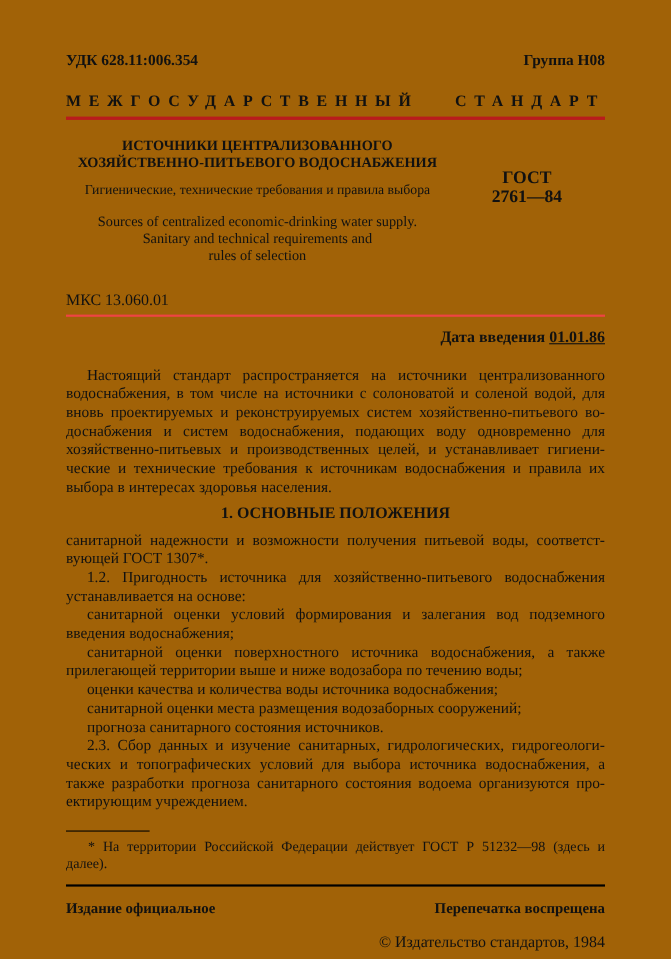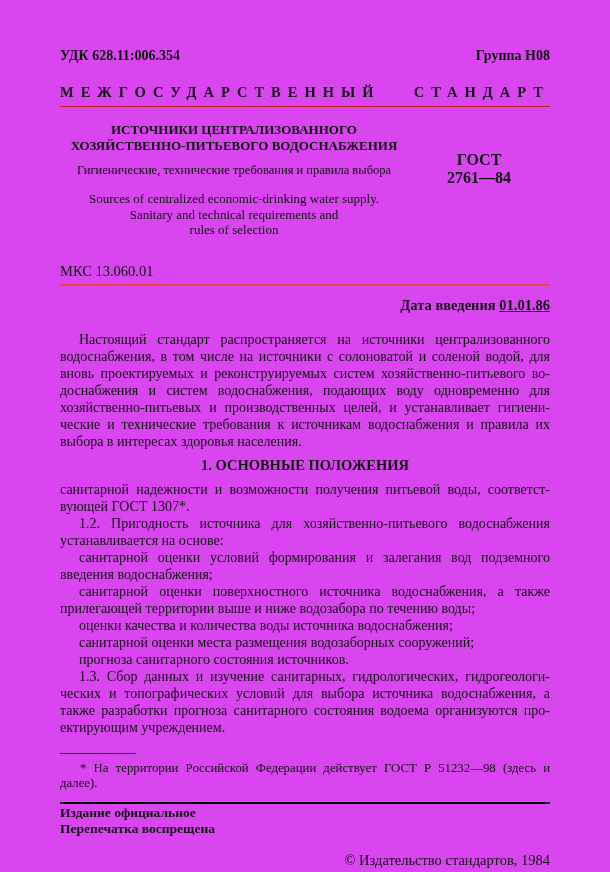--- a/index.html
+++ b/index.html
@@ -5,21 +5,21 @@
   html, body {
     margin: 0;
     padding: 0;
     background: #ffffff;
   }
   .page {
     position: relative;
     width: 610px;
     height: 872px;
     margin: 0 auto;
-    background: #d946ef;
+    background: #a16207;
     box-sizing: border-box;
     padding: 48px 60px 0 60px;
     font-family: "Liberation Serif", "DejaVu Serif", serif;
     color: #111111;
     overflow: hidden;
   }
 
   
   .udk-row {
     display: flex;
@@ -27,21 +27,21 @@
     font-size: 14px;
     font-weight: bold;
   }
 
   
   .std-row {
     display: flex;
     justify-content: space-between;
     margin-top: 20px;
     padding-bottom: 5px;
-    border-bottom: 1px solid #b91c1c;
+    border-bottom: 3px solid #b91c1c;
     font-size: 14.5px;
     font-weight: bold;
   }
   .std-row .spread {
     letter-spacing: 7px;
     white-space: nowrap;
   }
 
   
   .title-block {
@@ -133,24 +133,23 @@
   .footnote .line.first { text-indent: 20px; }
 
   
   .rule-thick {
     border-top: 2.5px solid #000;
     margin-top: 11px;
   }
   .footer-labels {
     display: flex;
     justify-content: space-between;
-    margin-top: 1px;
+    margin-top: 12px;
     font-size: 13.5px;
     font-weight: bold;
-    flex-direction: column;
   }
   .copyright {
     margin-top: 15px;
     text-align: right;
     font-size: 14.5px;
     line-height: 16.5px;
   }
 </style>
 </head>
 <body>
@@ -222,21 +221,21 @@
     <div>
         <div class="line first last">оценки качества и количества воды источника водоснабжения;</div>
       </div>
     <div>
         <div class="line first last">санитарной оценки места размещения водозаборных сооружений;</div>
       </div>
     <div>
         <div class="line first last">прогноза санитарного состояния источников.</div>
       </div>
     <div>
-        <div class="line first">1.3. Сбор данных и изучение санитарных, гидрологических, гидрогеологи-</div>
+        <div class="line first">2.3. Сбор данных и изучение санитарных, гидрологических, гидрогеологи-</div>
         <div class="line">ческих и топографических условий для выбора источника водоснабжения, а</div>
         <div class="line">также разработки прогноза санитарного состояния водоема организуются про-</div>
         <div class="line last">ектирующим учреждением.</div>
       </div>
   </div>
 
   <div class="footnote-sep"></div>
   <div class="footnote">
       <div class="line first last">* На территории Российской Федерации действует ГОСТ Р 51232—98 (здесь и далее).</div>
     </div>

